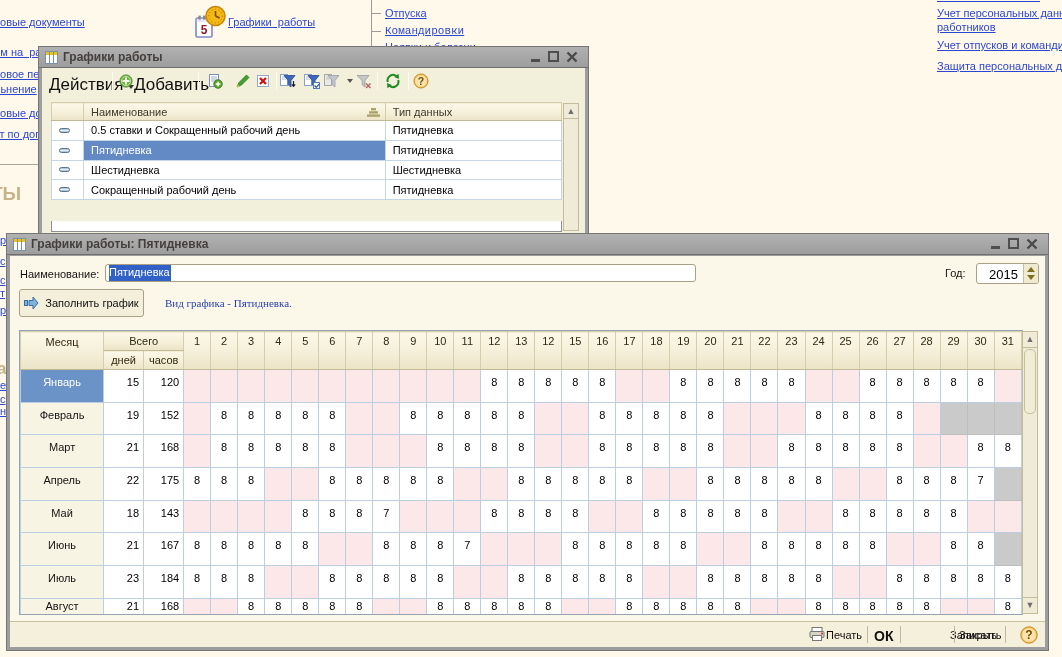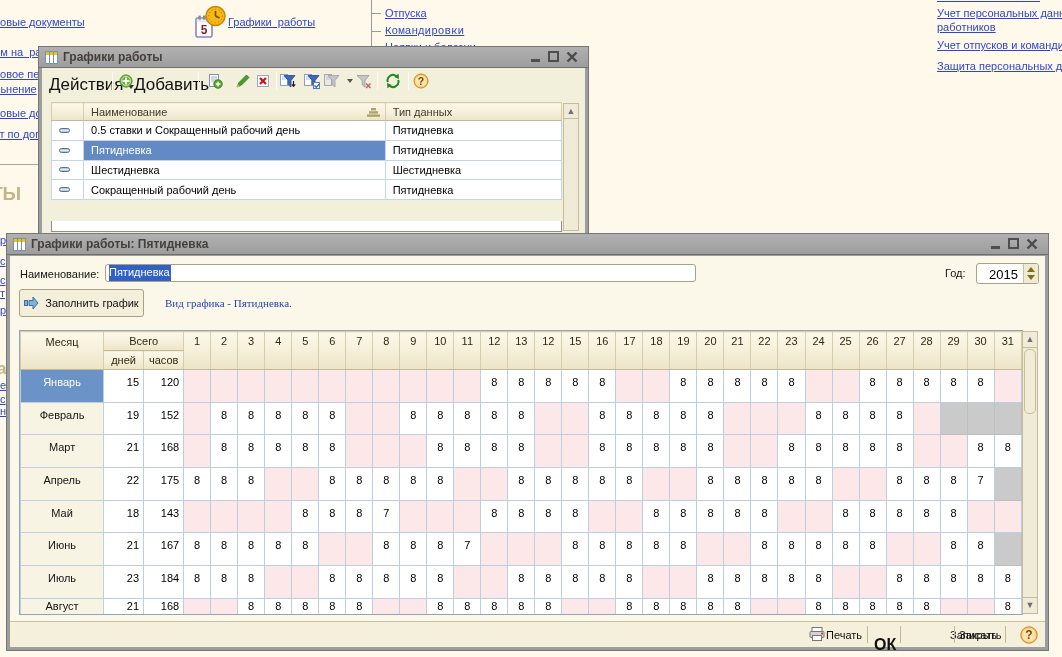--- a/index.html
+++ b/index.html
@@ -697,21 +697,21 @@
 
     <div id="bbar">
       <svg style="position:absolute; left:799px; top:5px;" width="16" height="14" viewBox="0 0 16 14">
           <rect x="3" y="0.5" width="10" height="4" fill="#fff" stroke="#777"></rect>
           <rect x="1" y="4.5" width="14" height="6" rx="1" fill="#D8D4C8" stroke="#777"></rect>
           <rect x="3.5" y="8.5" width="9" height="5" fill="#fff" stroke="#777"></rect>
           <circle cx="13" cy="6.5" r="0.9" fill="#CC2222"></circle>
         </svg>
       <span style="left:816px;">Печать</span>
       <span class="bsep" style="left:857px;"></span>
-      <span style="left:864px; font-weight:bold; font-size:16px; top:14px;">ОК</span>
+      <span style="left:864px; font-weight:bold; font-size:14px; top:6px;">ОК</span>
       <span class="bsep" style="left:890px;"></span>
       <span style="left:940px;">Записать</span>
       <span class="bsep" style="left:944px;"></span>
       <span style="left:949px;">Закрыть</span>
       <span class="bsep" style="left:995px;"></span>
       <svg style="position:absolute; left:1010px; top:4px;" width="18" height="18" viewBox="0 0 18 18">
           <circle cx="9" cy="9" r="8.2" fill="#F8C96A" stroke="#C8871E"></circle>
           <circle cx="9" cy="9" r="6.6" fill="#FCE4B0"></circle>
           <text x="9" y="13.4" font-size="12" font-weight="bold" text-anchor="middle" fill="#7A4A00" font-family="Liberation Sans">?</text>
         </svg>

